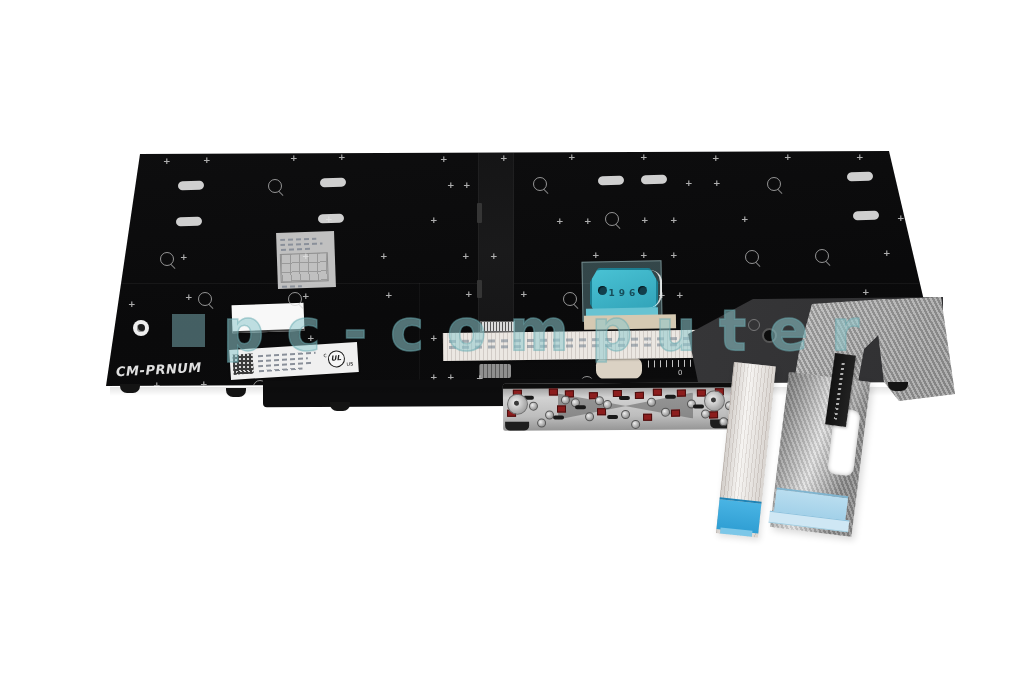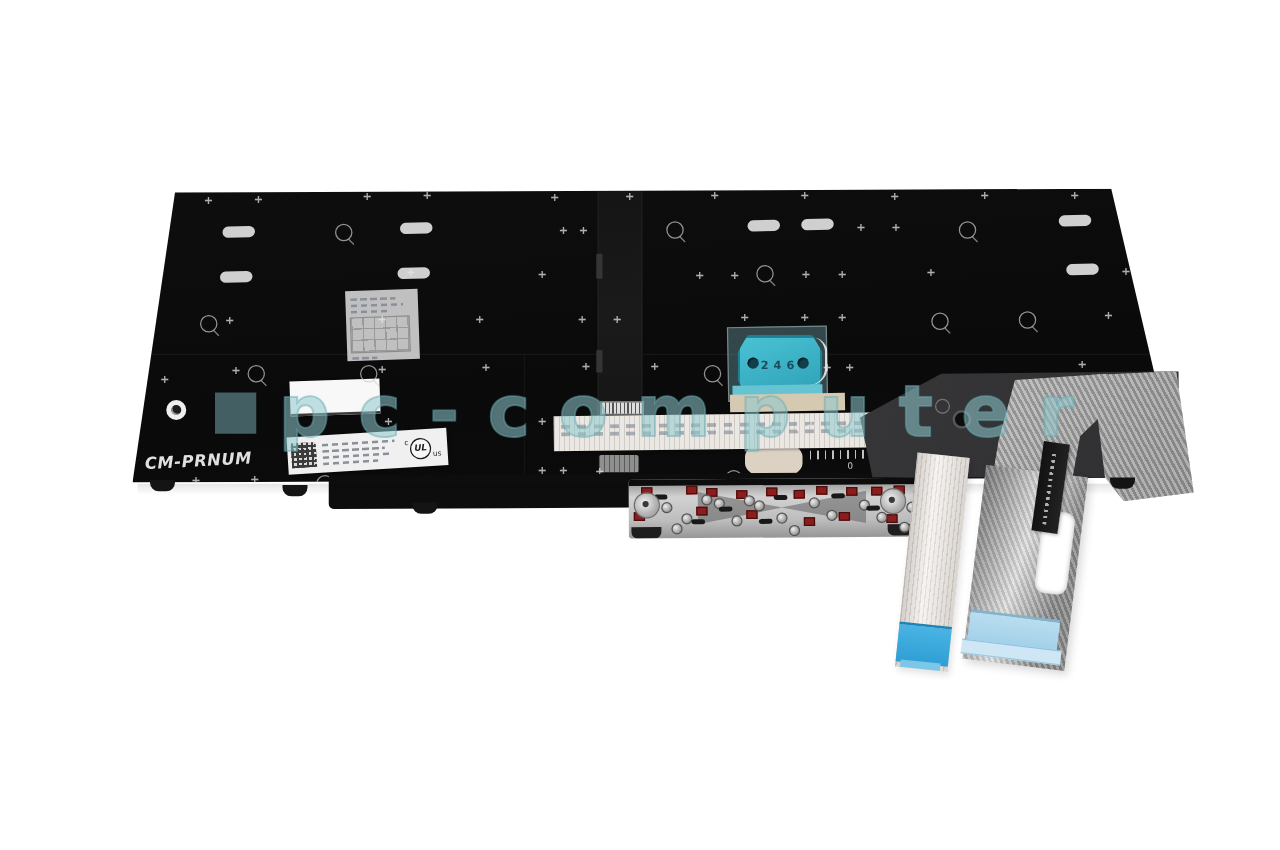--- a/index.html
+++ b/index.html
@@ -203,21 +203,21 @@
         <span class="ul-c">c</span>
         <span class="ul-circle">UL</span>
         <span class="ul-us">us</span>
       </div>
     </div>
 
     <div class="part-marking">CM-PRNUM</div>
 
     <div class="tp-film"></div>
     <div class="tp-pod">
-      <span class="tp-marking">246</span>
+      <span class="tp-marking">196</span>
     </div>
     <div class="tp-hole" style="left:598px;top:286px;"></div>
     <div class="tp-hole" style="left:638px;top:286px;"></div>
     <div class="tp-wire"></div>
     <div class="tp-bracket"></div>
     <div class="tp-pad"></div>
 
     <div class="tan-blob"></div>
 
     <div class="ribbon-h">

